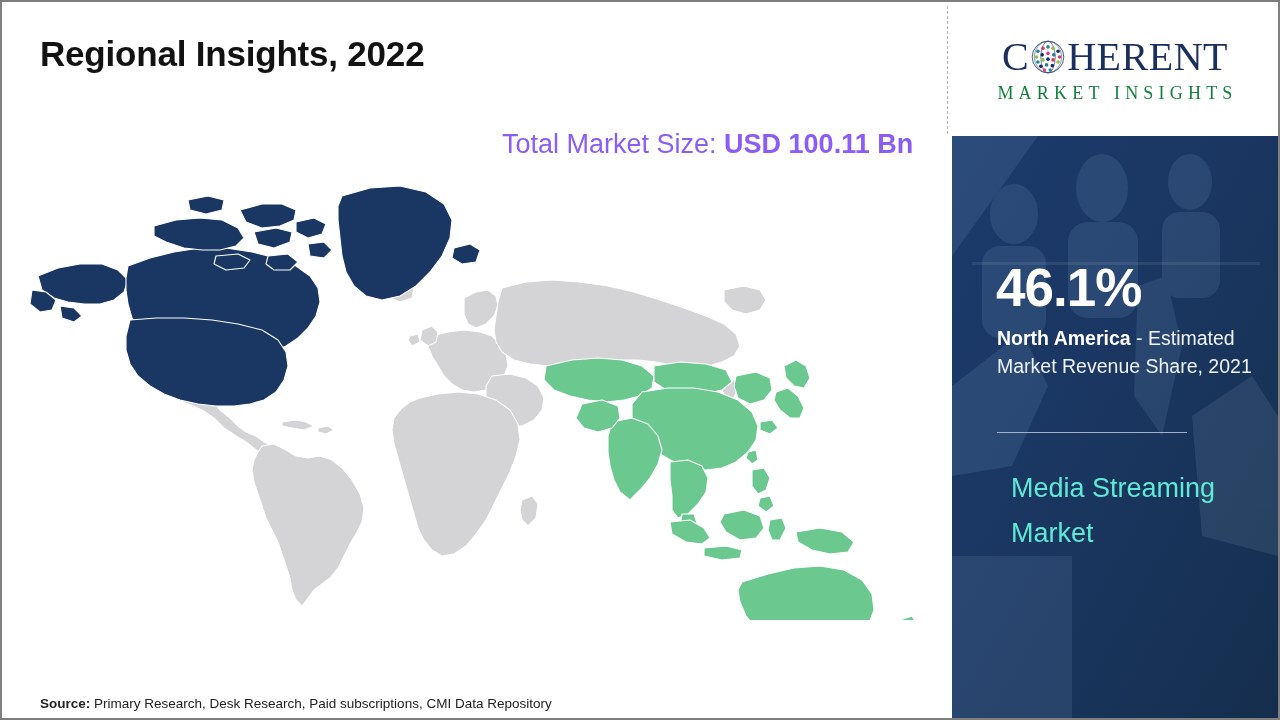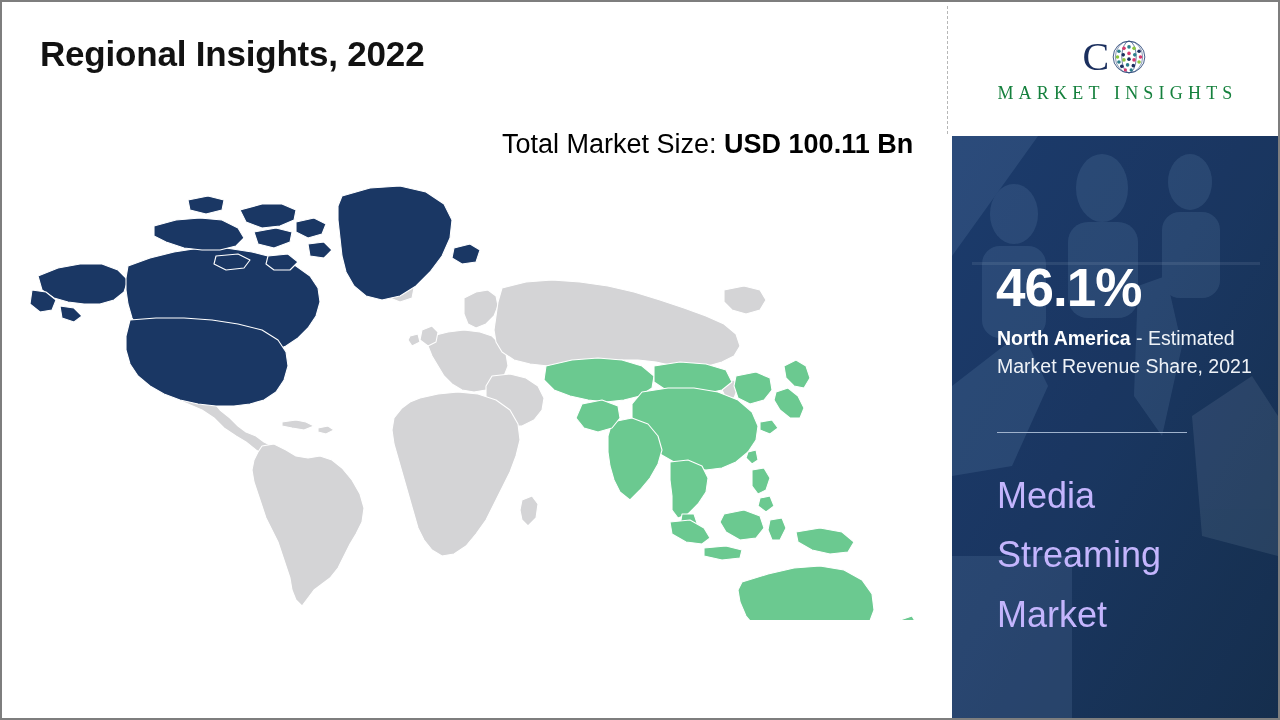--- a/index.html
+++ b/index.html
@@ -19,21 +19,21 @@
     background:#ffffff;
   }
   #page-title{
     position:absolute;left:38px;top:32px;
     font-size:35px;font-weight:bold;color:#121212;
     letter-spacing:-0.2px;
     font-family:"Liberation Sans","DejaVu Sans",sans-serif;
   }
   #market-size{
     position:absolute;left:500px;top:124px;width:425px;
-    font-size:27px;color:#000000;line-height:1.35;
+    font-size:27px;color:#8b5cf6;line-height:1.35;
   }
   #market-size .val{font-weight:bold;}
 
   
   #map-wrap{
     position:absolute;left:22px;top:168px;width:900px;height:450px;
   }
   #map-wrap svg{display:block;width:100%;height:100%;}
 
   
@@ -102,22 +102,22 @@
   #stat-desc{
     position:absolute;left:45px;top:188px;width:262px;
     font-size:19.5px;color:#eef2f7;line-height:1.45;
   }
   #stat-desc .region{font-weight:bold;color:#ffffff;margin-top:12px;}
   #stat-rule{
     position:absolute;left:45px;top:296px;width:190px;height:1px;
     background:#9fb2cc;
   }
   #market-name{
-    position:absolute;left:45px;top:330px;width:240px;
-    font-size:36px;color:#c4b5fd;font-weight:300;line-height:1.65;
+    position:absolute;left:59px;top:330px;width:240px;
+    font-size:27px;color:#5eead4;font-weight:300;line-height:1.65;
   }
 </style>
 </head>
 <body>
 
 <div id="canvas">
 
   <div id="left-pane">
 
     <div id="page-title">Regional Insights, 2022</div>
@@ -226,20 +226,23 @@
             <path d="M800 486 L814 484 L818 492 L810 498 L800 494 Z"></path>
 
             <path d="M876 450 L888 446 L894 456 L890 468 L880 470 L874 460 Z"></path>
             <path d="M872 474 L886 472 L892 482 L884 494 L874 494 L868 484 Z"></path>
           </g>
         </g>
       </svg>
     </div>
 
 
+    <div id="source">
+      <span class="lead">Source:</span><span> Primary Research, Desk Research, Paid subscriptions, CMI Data Repository</span>
+    </div>
   </div>
 
   <div id="dashed-divider"></div>
 
   <div id="logo-box">
     <div id="logo-row">
       <span class="logo-word">C</span>
       <svg id="logo-globe" viewBox="0 0 100 100">
         <g>
           <circle cx="50" cy="50" r="44" fill="none" stroke="#2f4b7c" stroke-width="2.5"></circle>
@@ -260,20 +263,21 @@
           <circle cx="50" cy="56" r="5" fill="#1b2f5e"></circle>
           <circle cx="64" cy="58" r="5" fill="#d63b6e"></circle>
           <circle cx="78" cy="64" r="5" fill="#8cc63f"></circle>
           <circle cx="30" cy="76" r="5" fill="#1b2f5e"></circle>
           <circle cx="46" cy="72" r="5" fill="#2b7f8c"></circle>
           <circle cx="62" cy="74" r="5" fill="#1b2f5e"></circle>
           <circle cx="40" cy="86" r="4.5" fill="#d63b6e"></circle>
           <circle cx="56" cy="86" r="4.5" fill="#2b7f8c"></circle>
         </g>
       </svg>
+      <span class="logo-word">HERENT</span>
     </div>
     <div id="logo-sub">MARKET INSIGHTS</div>
   </div>
 
   <div id="blue-panel">
     <svg id="blue-watermark" viewBox="0 0 326 582" preserveAspectRatio="xMidYMid slice">
       <defs>
         <linearGradient id="bgGrad" x1="0" y1="0" x2="1" y2="1">
           <stop offset="0%" stop-color="#1d3e70"></stop>
           <stop offset="45%" stop-color="#1b3965"></stop>

